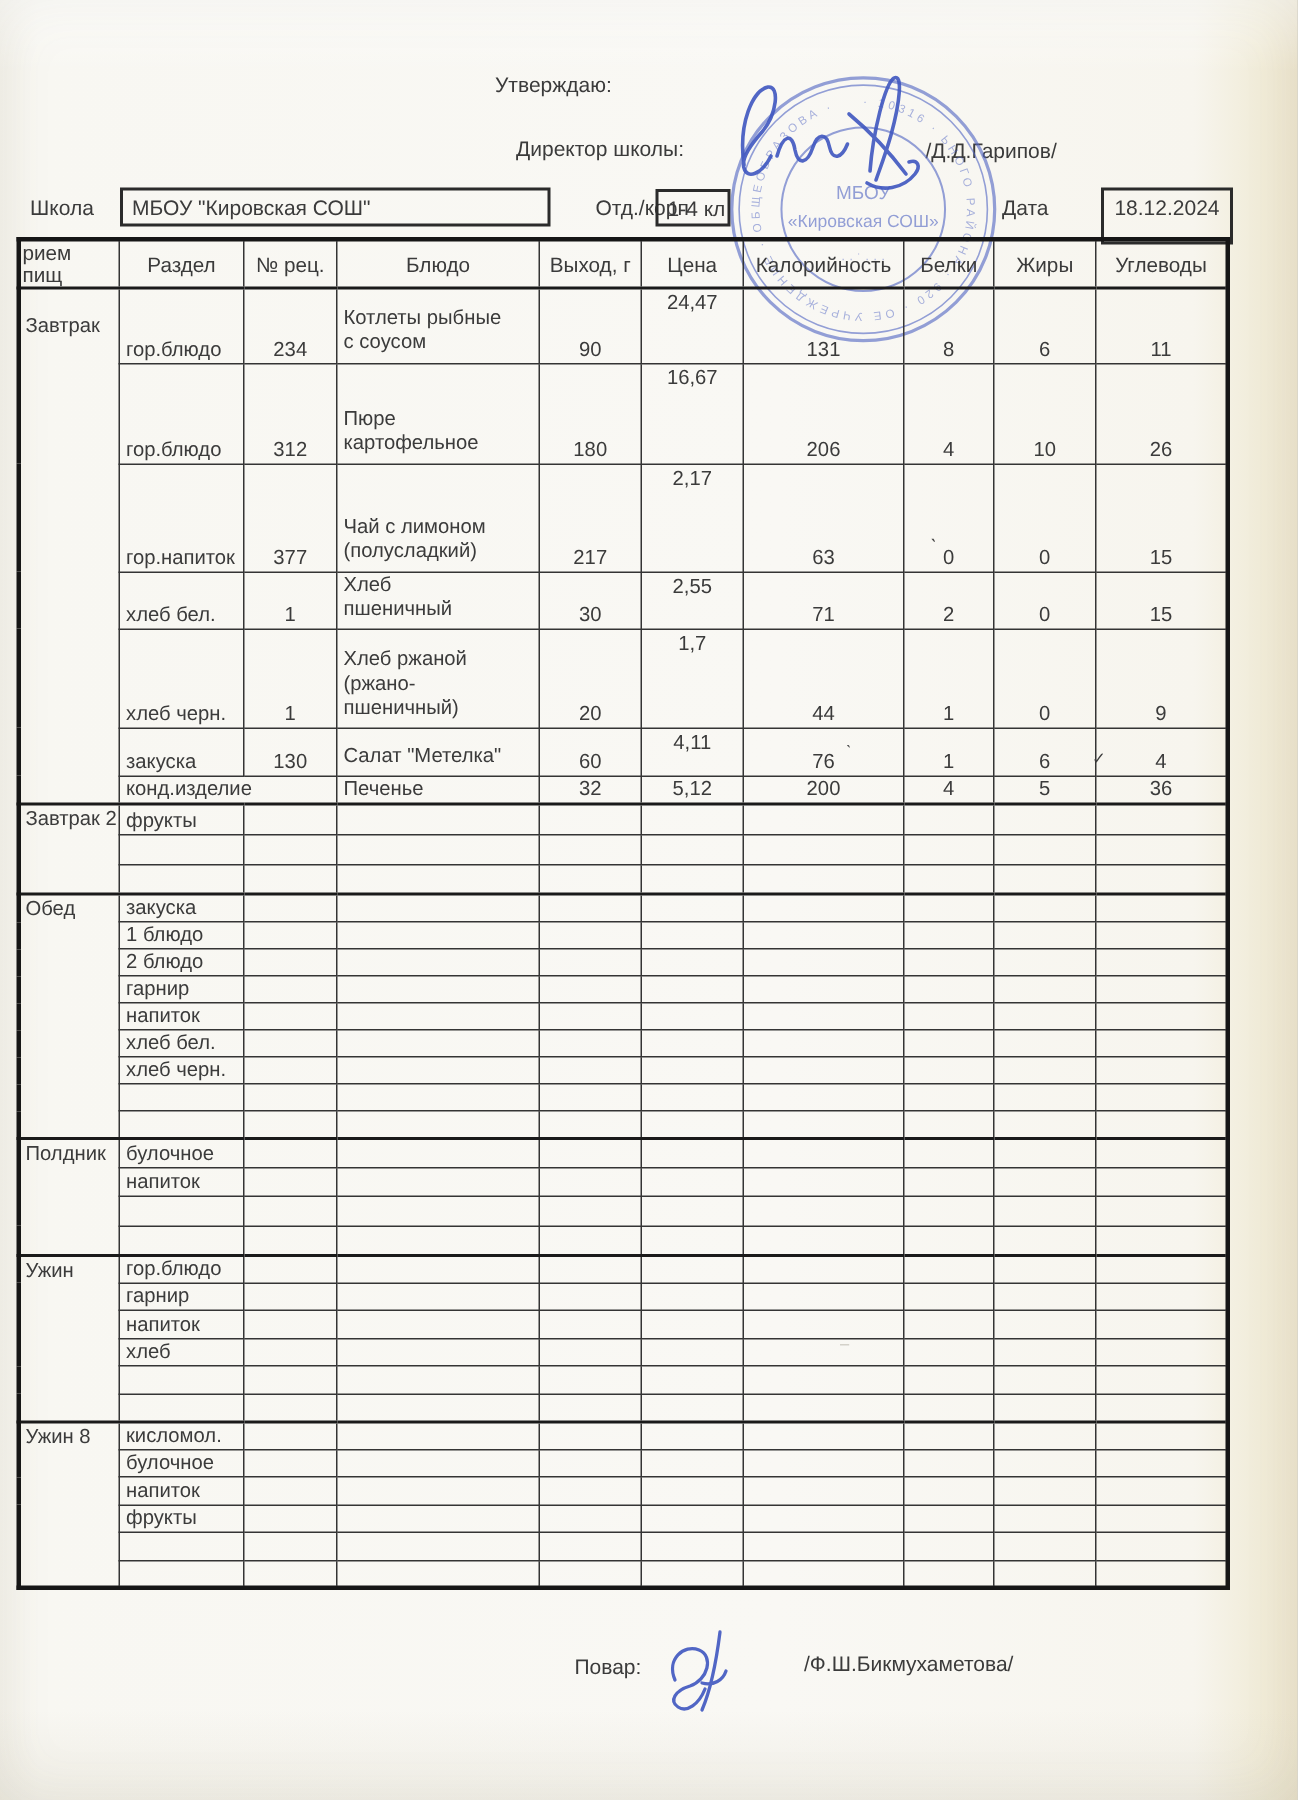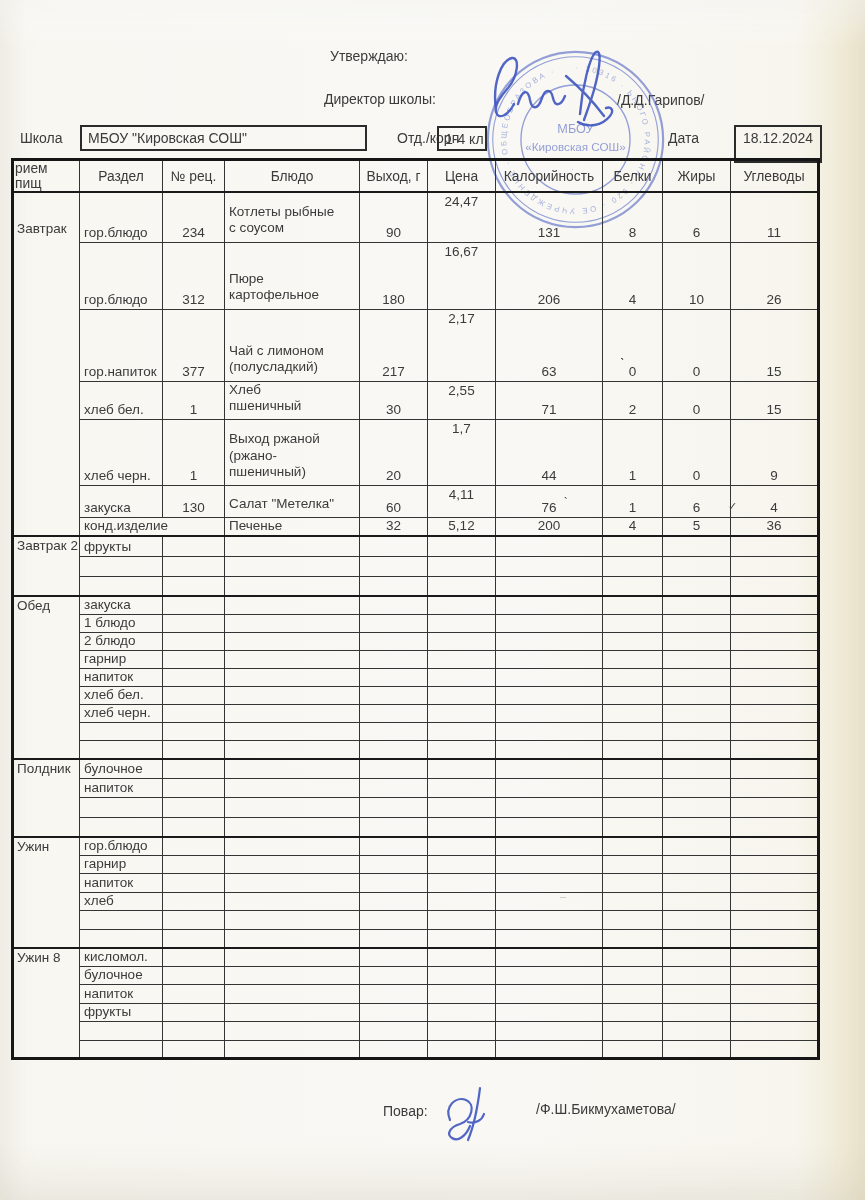--- a/index.html
+++ b/index.html
@@ -59,21 +59,21 @@
   .artifact { position:absolute; font-size:12px; line-height:1; color:#444; }
 
   .footer-lbl { position:absolute; font-size:14px; white-space:nowrap; }
 </style>
 </head>
 <body>
 
 <div class="page">
 
   <div class="lbl" style="left:330px; top:48px;">Утверждаю:</div>
-  <div class="lbl" style="left:324px; top:91px;text-align:center;">Директор школы:</div>
+  <div class="lbl" style="left:344px; top:91px;text-align:center;">Директор школы:</div>
   <div class="lbl" style="left:617px; top:92px;text-align:right;">/Д.Д.Гарипов/</div>
 
   <div class="lbl" style="left:20px; top:130px;">Школа</div>
   <div class="box" style="left:80px; top:125px; width:287px; height:26px;">
     <span class="val">МБОУ "Кировская СОШ"</span>
   </div>
   <div class="lbl" style="left:369px; top:130px;margin-left:28px;">Отд./корп</div>
   <div class="box" style="left:437px; top:126px; width:50px; height:25px;">
     <span class="val">1-4 кл</span>
   </div>
@@ -128,21 +128,21 @@
             <th>Выход, г</th>
             <th>Цена</th>
             <th>Калорийность</th>
             <th>Белки</th>
             <th>Жиры</th>
             <th>Углеводы</th>
           </tr>
         </thead>
         <tbody>
           <tr style="height: 50px;">
-            <td rowspan="7" class="c-meal sec-top" style="padding-top: 28px;">Завтрак</td>
+            <td rowspan="7" class="c-meal sec-top" style="padding-top: 16px;">Завтрак</td>
             <td class="c-razdel sec-top">гор.блюдо</td>
             <td class="c-rec sec-top">234</td>
             <td class="c-dish sec-top">Котлеты рыбные с соусом</td>
             <td class="c-out sec-top">90</td>
             <td class="c-price sec-top">24,47</td>
             <td class="c-num sec-top">131</td>
             <td class="c-num sec-top">8</td>
             <td class="c-num sec-top">6</td>
             <td class="c-num sec-top">11</td>
           </tr>
@@ -175,21 +175,21 @@
             <td class="c-out">30</td>
             <td class="c-price">2,55</td>
             <td class="c-num">71</td>
             <td class="c-num">2</td>
             <td class="c-num">0</td>
             <td class="c-num">15</td>
           </tr>
           <tr style="height: 66px;">
             <td class="c-razdel">хлеб черн.</td>
             <td class="c-rec">1</td>
-            <td class="c-dish">Выход ржаной (ржано-пшеничный)</td>
+            <td class="c-dish">Хлеб ржаной (ржано-пшеничный)</td>
             <td class="c-out">20</td>
             <td class="c-price">1,7</td>
             <td class="c-num">44</td>
             <td class="c-num">1</td>
             <td class="c-num">0</td>
             <td class="c-num">9</td>
           </tr>
           <tr style="height: 32px;">
             <td class="c-razdel">закуска</td>
             <td class="c-rec">130</td>

